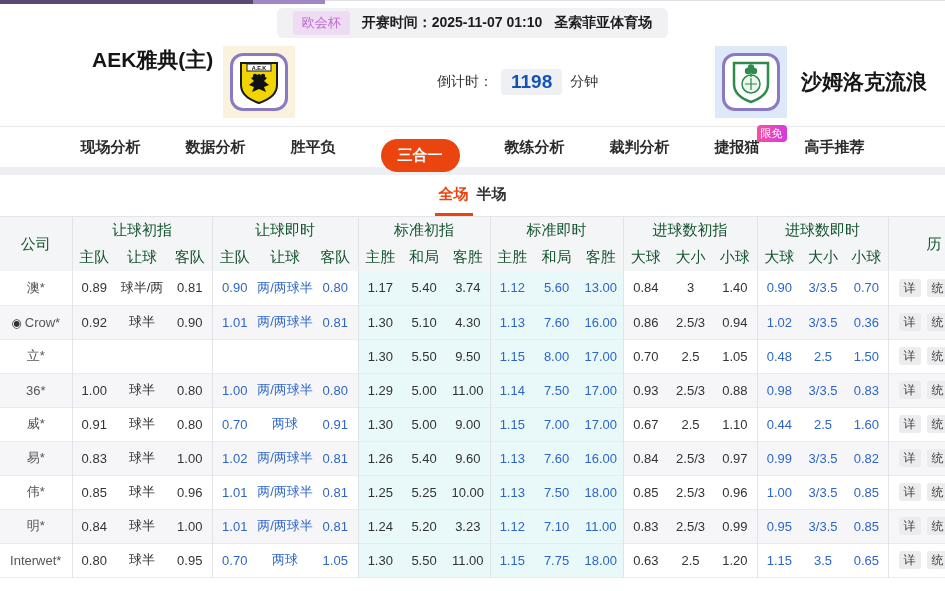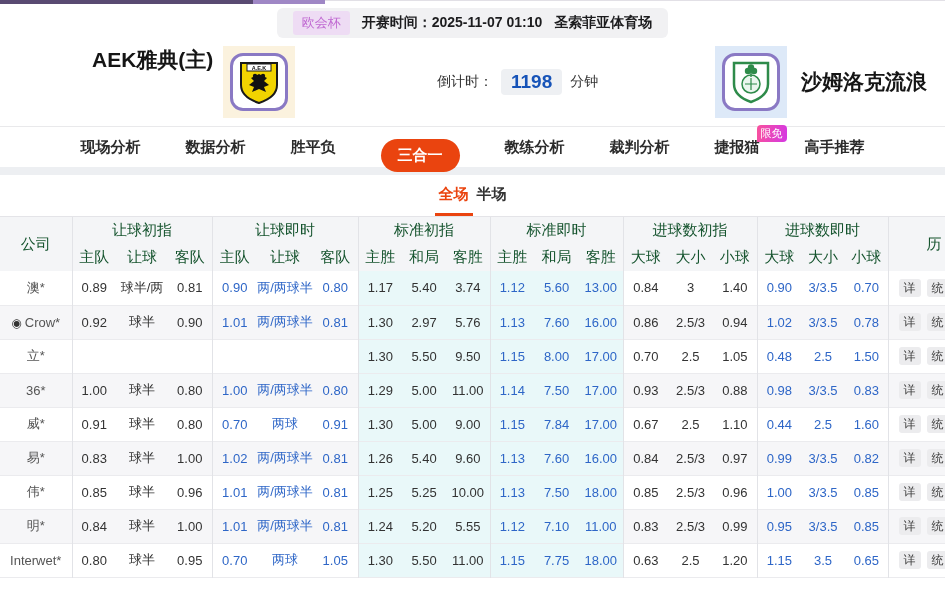--- a/index.html
+++ b/index.html
@@ -224,31 +224,31 @@
           </tr>
           <tr class="body-row">
             <td class="company"><span class="co-icon">◉</span>Crow*</td>
             <td class="gb">0.92</td>
             <td class="">球半</td>
             <td class="">0.90</td>
             <td class="gb blue">1.01</td>
             <td class="blue">两/两球半</td>
             <td class="blue">0.81</td>
             <td class="gb cyan">1.30</td>
-            <td class="cyan">2.97</td>
-            <td class="cyan">5.76</td>
+            <td class="cyan">5.10</td>
+            <td class="cyan">4.30</td>
             <td class="gb cyan blue">1.13</td>
             <td class="cyan blue">7.60</td>
             <td class="cyan blue">16.00</td>
             <td class="gb">0.86</td>
             <td class="">2.5/3</td>
             <td class="">0.94</td>
             <td class="gb blue">1.02</td>
             <td class="blue">3/3.5</td>
-            <td class="blue">0.78</td>
+            <td class="blue">0.36</td>
             <td class="gb hist"><span class="act-btn">详</span><span class="act-btn">统</span></td>
           </tr>
           <tr class="body-row">
             <td class="company">立*</td>
             <td class="gb"></td>
             <td class=""></td>
             <td class=""></td>
             <td class="gb blue"></td>
             <td class="blue"></td>
             <td class="blue"></td>
@@ -293,21 +293,21 @@
             <td class="gb">0.91</td>
             <td class="">球半</td>
             <td class="">0.80</td>
             <td class="gb blue">0.70</td>
             <td class="blue">两球</td>
             <td class="blue">0.91</td>
             <td class="gb cyan">1.30</td>
             <td class="cyan">5.00</td>
             <td class="cyan">9.00</td>
             <td class="gb cyan blue">1.15</td>
-            <td class="cyan blue">7.84</td>
+            <td class="cyan blue">7.00</td>
             <td class="cyan blue">17.00</td>
             <td class="gb">0.67</td>
             <td class="">2.5</td>
             <td class="">1.10</td>
             <td class="gb blue">0.44</td>
             <td class="blue">2.5</td>
             <td class="blue">1.60</td>
             <td class="gb hist"><span class="act-btn">详</span><span class="act-btn">统</span></td>
           </tr>
           <tr class="body-row">
@@ -357,21 +357,21 @@
           <tr class="body-row">
             <td class="company">明*</td>
             <td class="gb">0.84</td>
             <td class="">球半</td>
             <td class="">1.00</td>
             <td class="gb blue">1.01</td>
             <td class="blue">两/两球半</td>
             <td class="blue">0.81</td>
             <td class="gb cyan">1.24</td>
             <td class="cyan">5.20</td>
-            <td class="cyan">5.55</td>
+            <td class="cyan">3.23</td>
             <td class="gb cyan blue">1.12</td>
             <td class="cyan blue">7.10</td>
             <td class="cyan blue">11.00</td>
             <td class="gb">0.83</td>
             <td class="">2.5/3</td>
             <td class="">0.99</td>
             <td class="gb blue">0.95</td>
             <td class="blue">3/3.5</td>
             <td class="blue">0.85</td>
             <td class="gb hist"><span class="act-btn">详</span><span class="act-btn">统</span></td>

